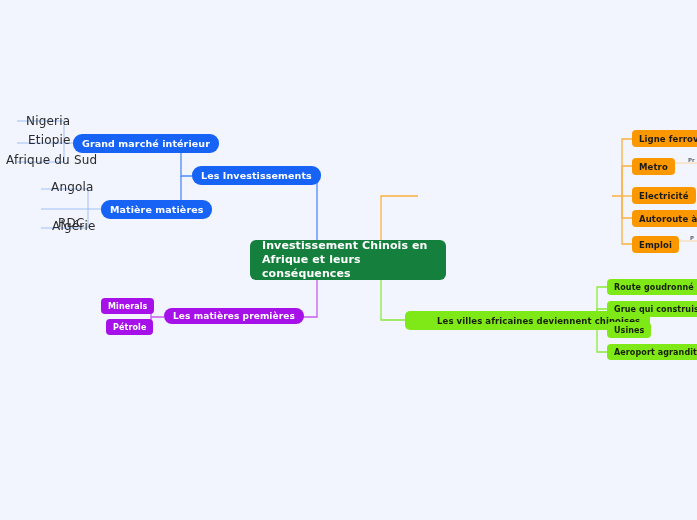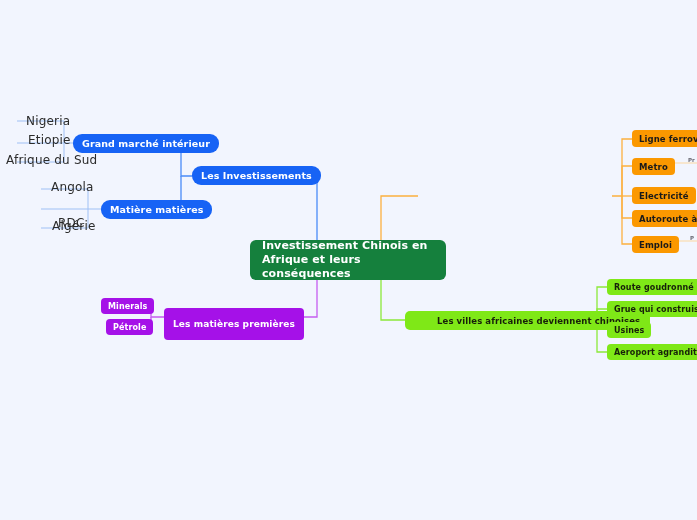--- a/index.html
+++ b/index.html
@@ -96,22 +96,22 @@
     padding: 4px 7px;
     height: 16px;
     border-radius: 4px;
   }
   
   .node-purple-main {
     background: #a511e8;
     color: #ffffff;
     font-size: 9px;
     padding: 5px 9px;
-    height: 32px;
-    border-radius: 4px;
+    height: 16px;
+    border-radius: 9px;
   }
   .node-purple {
     background: #a511e8;
     color: #ffffff;
     font-size: 8px;
     padding: 4px 7px;
     height: 16px;
     border-radius: 4px;
   }
   

